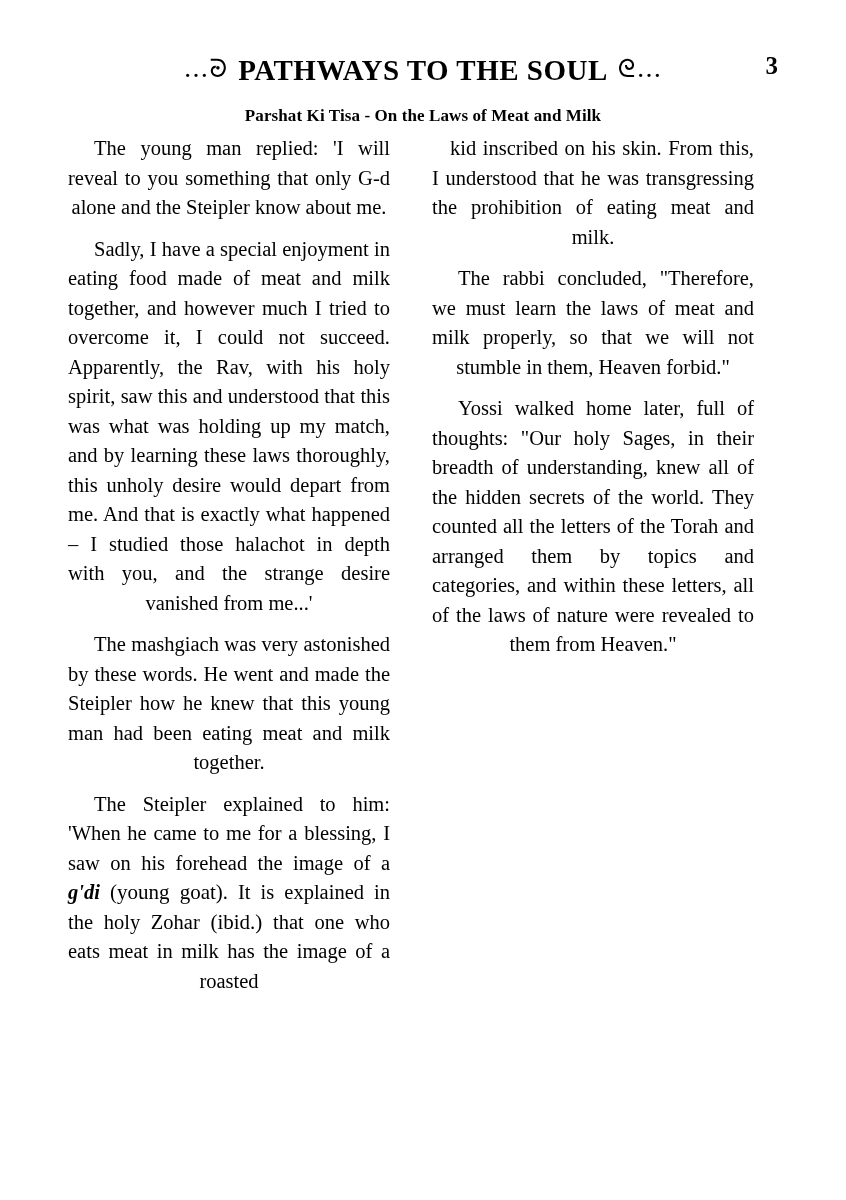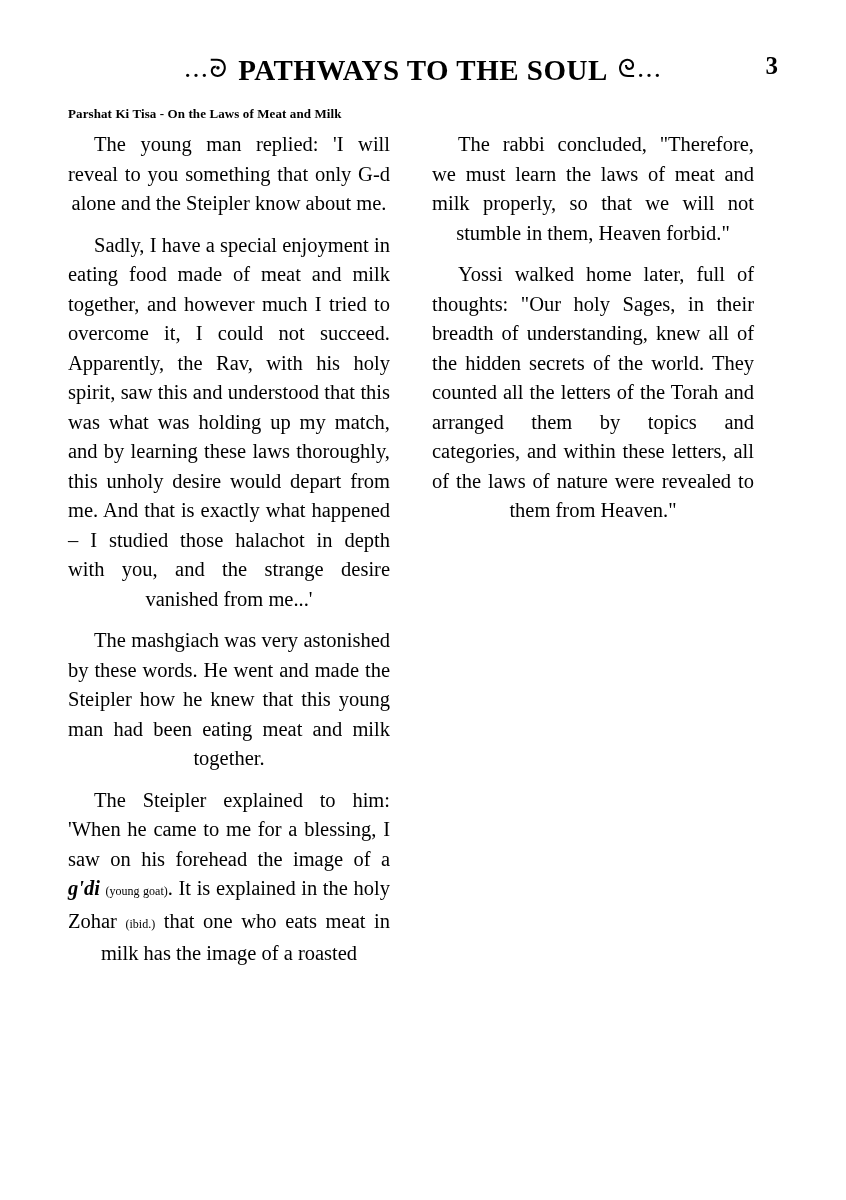--- a/index.html
+++ b/index.html
@@ -53,23 +53,23 @@
   }
   .page-number {
     position: absolute;
     right: 0;
     top: 8px;
     font-size: 25px;
     font-weight: bold;
     font-family: "Liberation Serif", serif;
   }
   .subtitle {
-    text-align: left;
+    text-align: center;
     font-weight: bold;
-    font-size: 13px;
+    font-size: 17px;
     margin-top: 10px;
     letter-spacing: 0.1px;
   }
   
   .columns {
     margin-top: 8px;
     display: flex;
     gap: 42px;
     height: 1000px;
   }
@@ -87,21 +87,21 @@
     hyphens: none;
   }
   p.para.noindent {
     text-indent: 18px;
   }
   .ital {
     font-style: italic;
     font-weight: bold;
   }
   .small {
-    font-size: 12px;
+    font-size: 21px;
   }
 </style>
 </head>
 <body>
 
 <div class="page">
 
   <div class="masthead">
     <div class="masthead-inner">
       <span class="flourish">…ᘒ</span>
@@ -116,18 +116,19 @@
   <div class="columns">
 
     <div class="col">
       <p class="para">The young man replied: 'I will reveal to you something that only G-d alone and the Steipler know about me.</p>
       <p class="para">Sadly, I have a special enjoyment in eating food made of meat and milk together, and however much I tried to overcome it, I could not succeed. Apparently, the Rav, with his holy spirit, saw this and understood that this was what was holding up my match, and by learning these laws thoroughly, this unholy desire would depart from me. And that is exactly what happened – I studied those halachot in depth with you, and the strange desire vanished from me...'</p>
       <p class="para">The mashgiach was very astonished by these words. He went and made the Steipler how he knew that this young man had been eating meat and milk together.</p>
       <p class="para"><span>The Steipler explained to him: 'When he came to me for a blessing, I saw on his forehead the image of a </span><span class="ital">g'di</span><span> </span><span class="small">(young goat)</span><span>. It is explained in the holy Zohar </span><span class="small">(ibid.)</span><span> that one who eats meat in milk has the image of a roasted</span></p>
     </div>
 
     <div class="col">
+      <p class="para noindent">kid inscribed on his skin. From this, I understood that he was transgressing the prohibition of eating meat and milk.</p>
       <p class="para">The rabbi concluded, "Therefore, we must learn the laws of meat and milk properly, so that we will not stumble in them, Heaven forbid."</p>
       <p class="para">Yossi walked home later, full of thoughts: "Our holy Sages, in their breadth of understanding, knew all of the hidden secrets of the world. They counted all the letters of the Torah and arranged them by topics and categories, and within these letters, all of the laws of nature were revealed to them from Heaven."</p>
     </div>
 
   </div>
 </div>
 
 </body></html>

